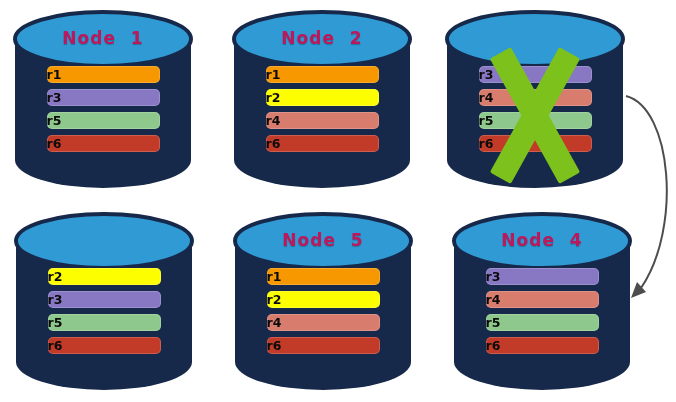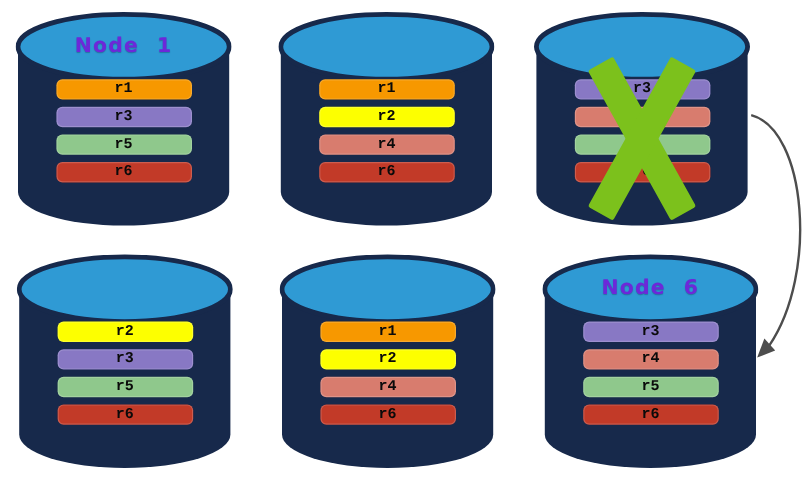--- a/index.html
+++ b/index.html
@@ -6,31 +6,30 @@
   body{
     width:676px;height:402px;position:relative;overflow:hidden;
     background:#ffffff;
     font-family:"DejaVu Sans","Liberation Sans",sans-serif;
   }
   .stage{position:absolute;inset:0;}
   .node{position:absolute;width:180px;height:181px;}
   .node .cyl{position:absolute;inset:0;}
   .node-title{
     position:absolute;top:19px;left:0;right:0;
-    text-align:center;color:#6d28d9;font-size:17px;font-weight:bold;
+    text-align:center;color:#be185d;font-size:17px;font-weight:bold;
     letter-spacing:1px;word-spacing:8px;line-height:20px;
     text-shadow:0 1px 1px rgba(0,0,0,0.25);
   }
   .bars{position:absolute;top:57px;left:0;right:0;}
   .bar{
     width:113px;height:17px;margin:0 auto 6px auto;
-    border-radius:5px;text-align:center;
+    border-radius:5px;text-align:left;
     font-size:12.5px;font-weight:bold;color:#0a0a0a;line-height:17px;
     box-shadow:0 0 0 1px rgba(255,255,255,0.18) inset;
-    font-family:Liberation Mono, monospace;
   }
   
   #node1{left:13px;top:9px;}
   #node2{left:232px;top:9px;}
   #node3{left:445px;top:9px;}
   #node4{left:14px;top:211px;}
   #node5{left:233px;top:211px;}
   #node6{left:452px;top:211px;}
   
   .x-mark{position:absolute;left:0;top:0;width:180px;height:181px;pointer-events:none;}
@@ -60,20 +59,21 @@
       <div class="bar" style="background: rgb(143, 200, 140);">r5</div>
       <div class="bar" style="background: rgb(194, 58, 40);">r6</div>
     </div>
   </div>
 
   <div class="node" id="node2">
     <svg class="cyl" viewBox="0 0 180 181">
       <path d="M2,30 v121 a88,28 0 0 0 176,0 v-121 z" fill="#17294B"></path>
       <ellipse stroke-width="4" cx="90" cy="30" rx="88" ry="27" fill="#2F9AD4" stroke="#17294B"></ellipse>
     </svg>
+    <div class="node-title">Node 2</div>
     <div class="bars">
       <div class="bar" style="background: rgb(247, 152, 0);">r1</div>
       <div class="bar" style="background: rgb(253, 255, 0);">r2</div>
       <div class="bar" style="background: rgb(216, 124, 110);">r4</div>
       <div class="bar" style="background: rgb(194, 58, 40);">r6</div>
     </div>
   </div>
 
   <div class="node" id="node3">
     <svg class="cyl" viewBox="0 0 180 181">
@@ -103,34 +103,35 @@
       <div class="bar" style="background: rgb(143, 200, 140);">r5</div>
       <div class="bar" style="background: rgb(194, 58, 40);">r6</div>
     </div>
   </div>
 
   <div class="node" id="node5">
     <svg class="cyl" viewBox="0 0 180 181">
       <path d="M2,30 v121 a88,28 0 0 0 176,0 v-121 z" fill="#17294B"></path>
       <ellipse stroke-width="4" cx="90" cy="30" rx="88" ry="27" fill="#2F9AD4" stroke="#17294B"></ellipse>
     </svg>
+    <div class="node-title">Node 5</div>
     <div class="bars">
       <div class="bar" style="background: rgb(247, 152, 0);">r1</div>
       <div class="bar" style="background: rgb(253, 255, 0);">r2</div>
       <div class="bar" style="background: rgb(216, 124, 110);">r4</div>
       <div class="bar" style="background: rgb(194, 58, 40);">r6</div>
     </div>
   </div>
 
   <div class="node" id="node6">
     <svg class="cyl" viewBox="0 0 180 181">
       <path d="M2,30 v121 a88,28 0 0 0 176,0 v-121 z" fill="#17294B"></path>
       <ellipse stroke-width="4" cx="90" cy="30" rx="88" ry="27" fill="#2F9AD4" stroke="#17294B"></ellipse>
     </svg>
-    <div class="node-title">Node 6</div>
+    <div class="node-title">Node 4</div>
     <div class="bars">
       <div class="bar" style="background: rgb(136, 120, 196);">r3</div>
       <div class="bar" style="background: rgb(216, 124, 110);">r4</div>
       <div class="bar" style="background: rgb(143, 200, 140);">r5</div>
       <div class="bar" style="background: rgb(194, 58, 40);">r6</div>
     </div>
   </div>
 
   <svg class="arrow-overlay" viewBox="0 0 676 402" width="676" height="402">
     <path d="M626,96 C672,108 682,228 641,288" fill="none" stroke-width="2" stroke="#4D4D4D"></path>

